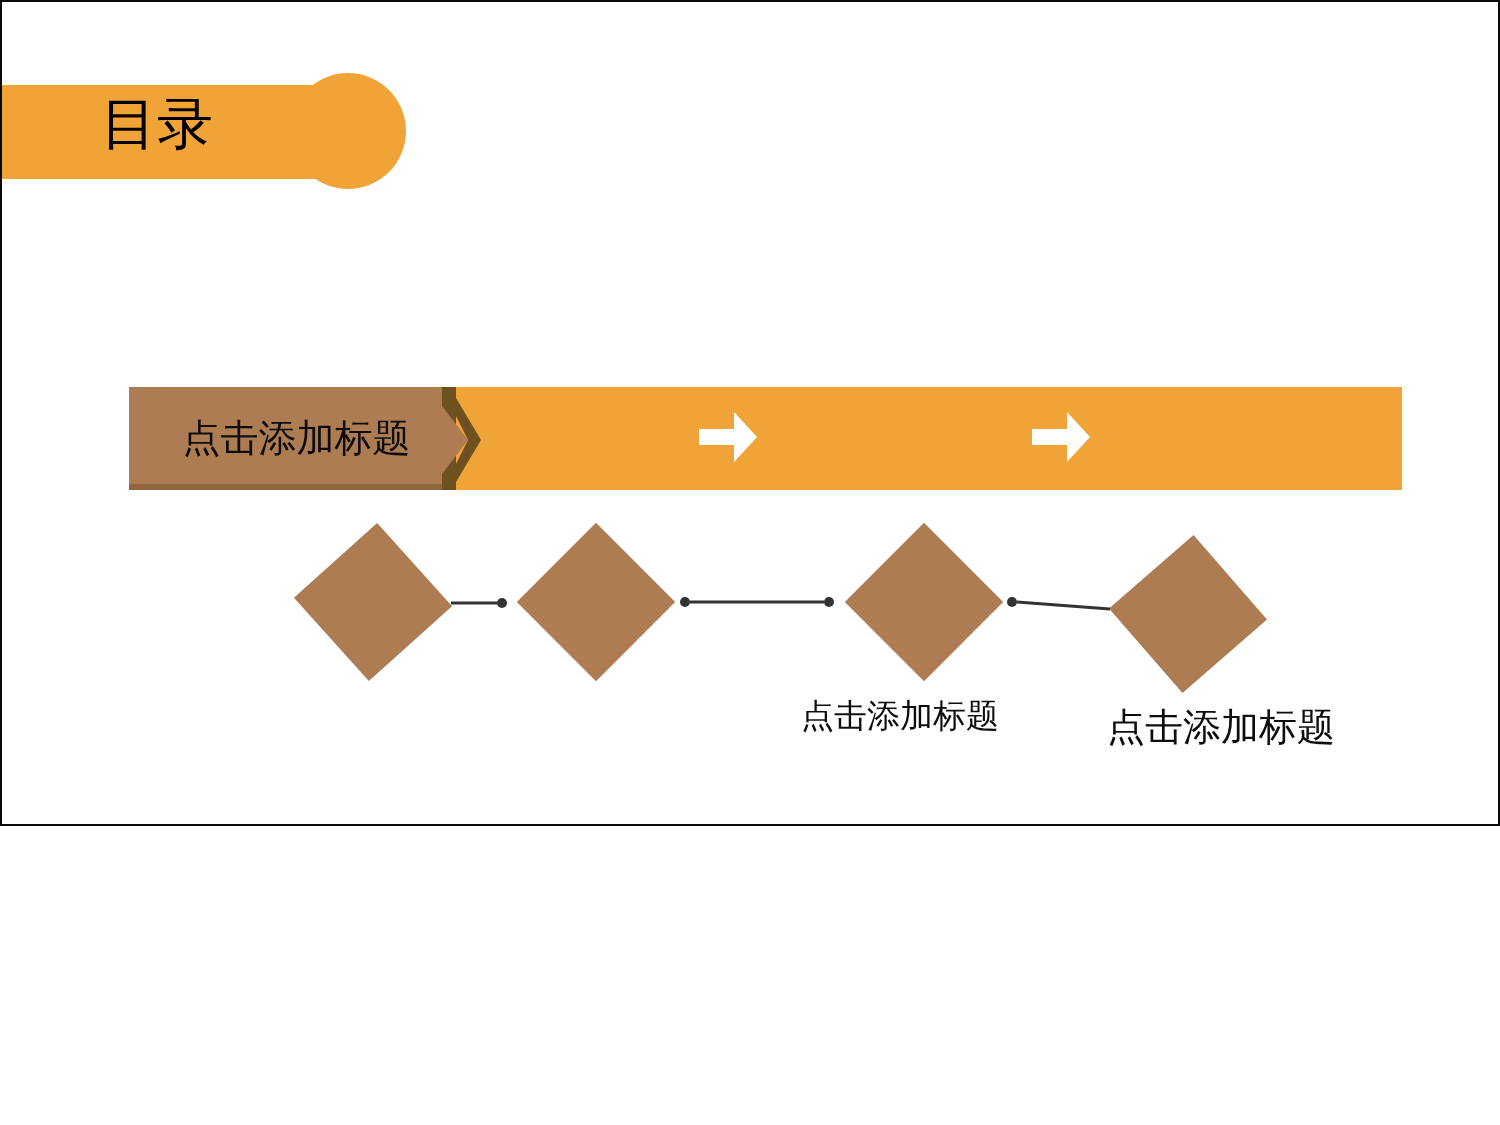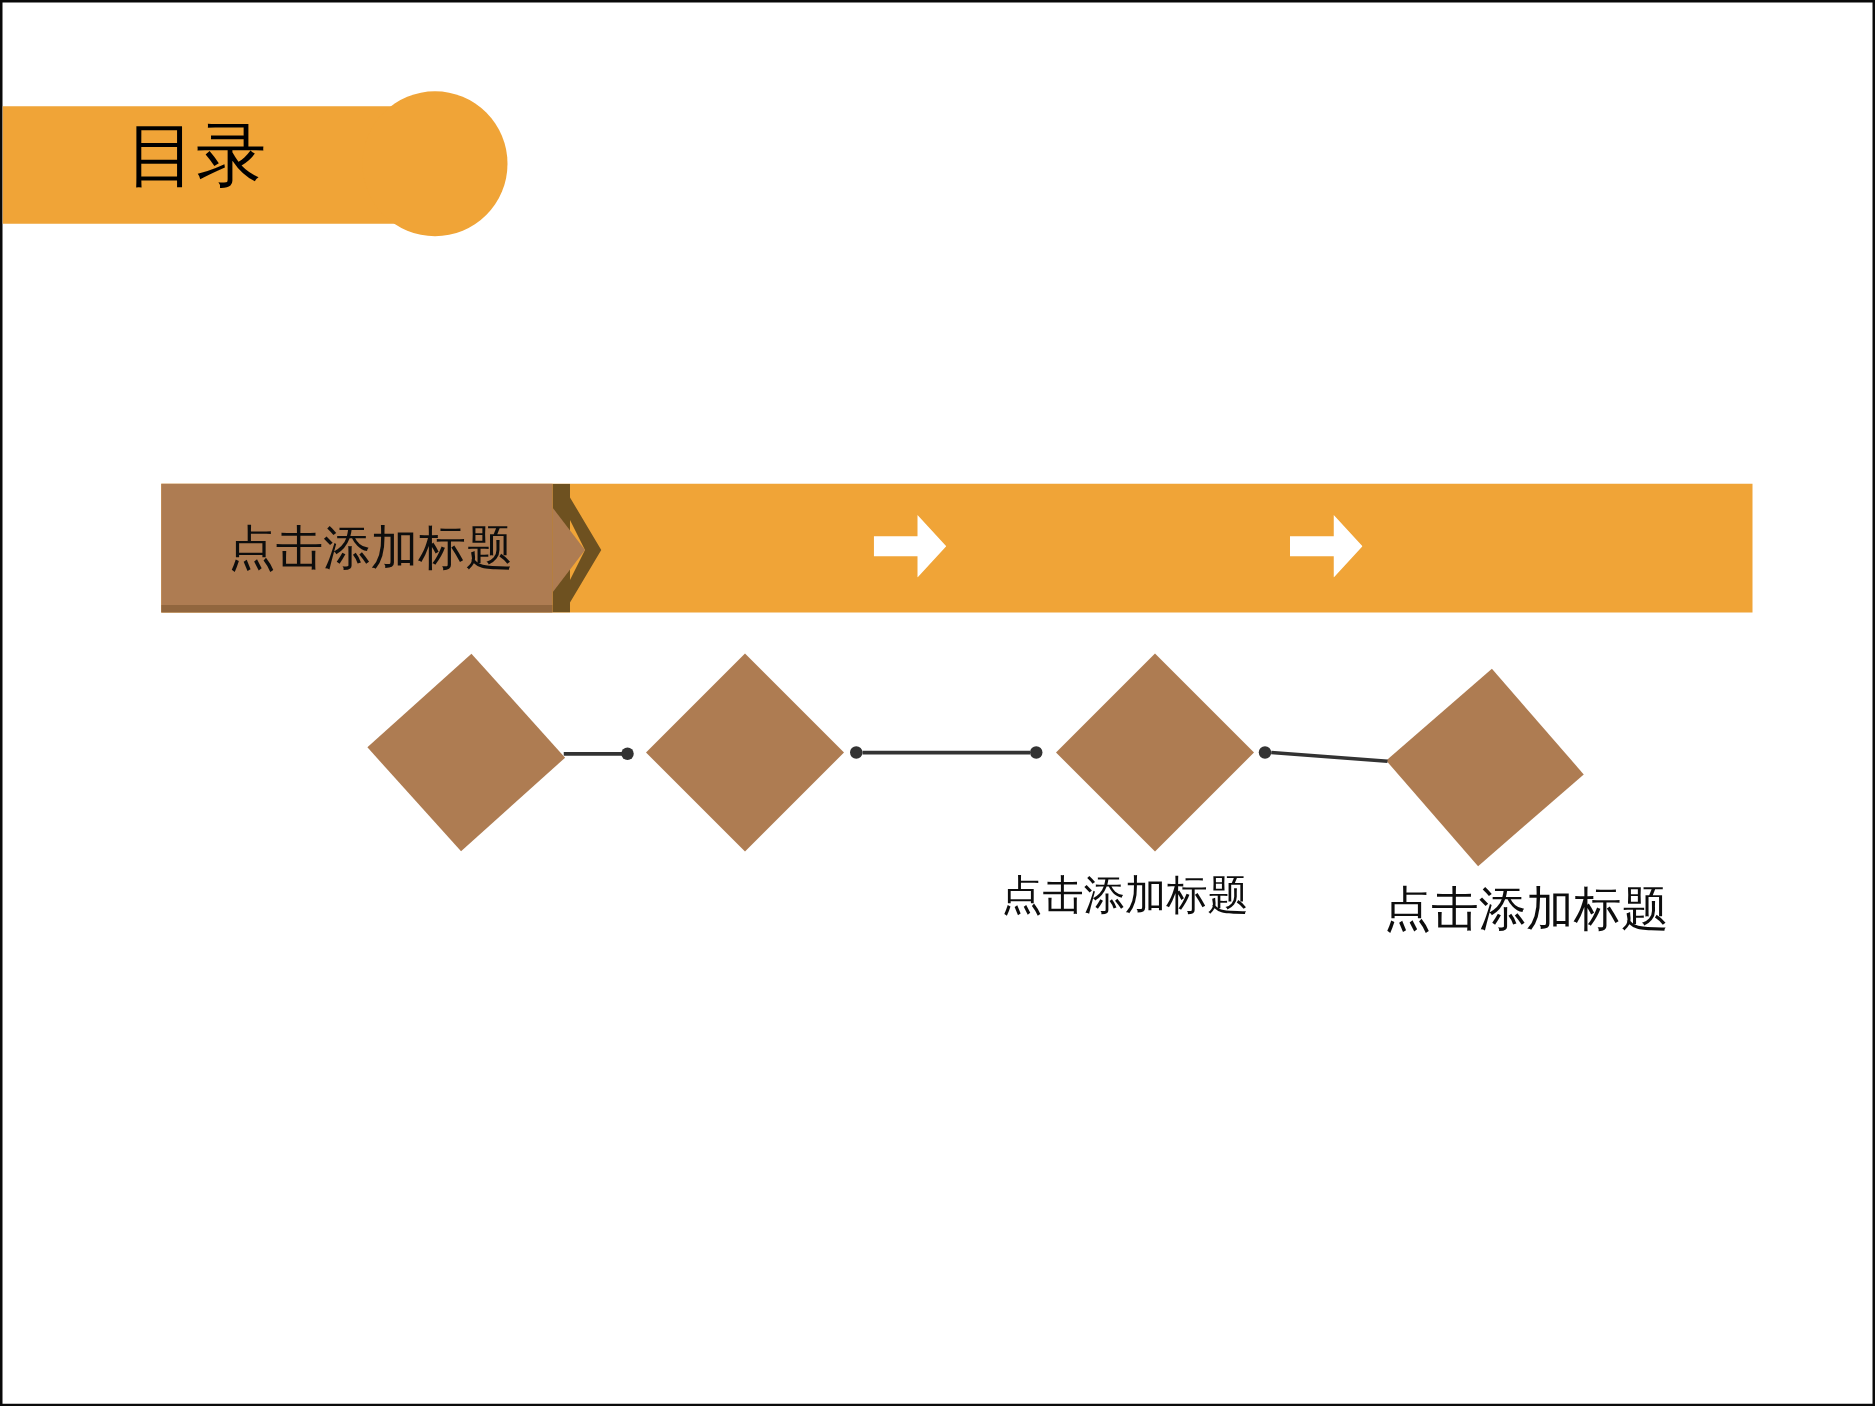--- a/index.html
+++ b/index.html
@@ -1,19 +1,19 @@
 <!DOCTYPE html>
 <html><head>
 <meta charset="utf-8">
 <style>
   html, body { margin: 0; padding: 0; background: #ffffff; }
   .slide {
     position: relative;
     width: 1500px;
-    height: 1125px;
+    height: 826px;
     background: #ffffff;
     border: 2px solid #0a0a0a;
     box-sizing: border-box;
     overflow: hidden;
     font-family: "Liberation Sans", "DejaVu Sans", sans-serif;
   }
   
   .header-band {
     position: absolute;
     left: 0; top: 83px;

